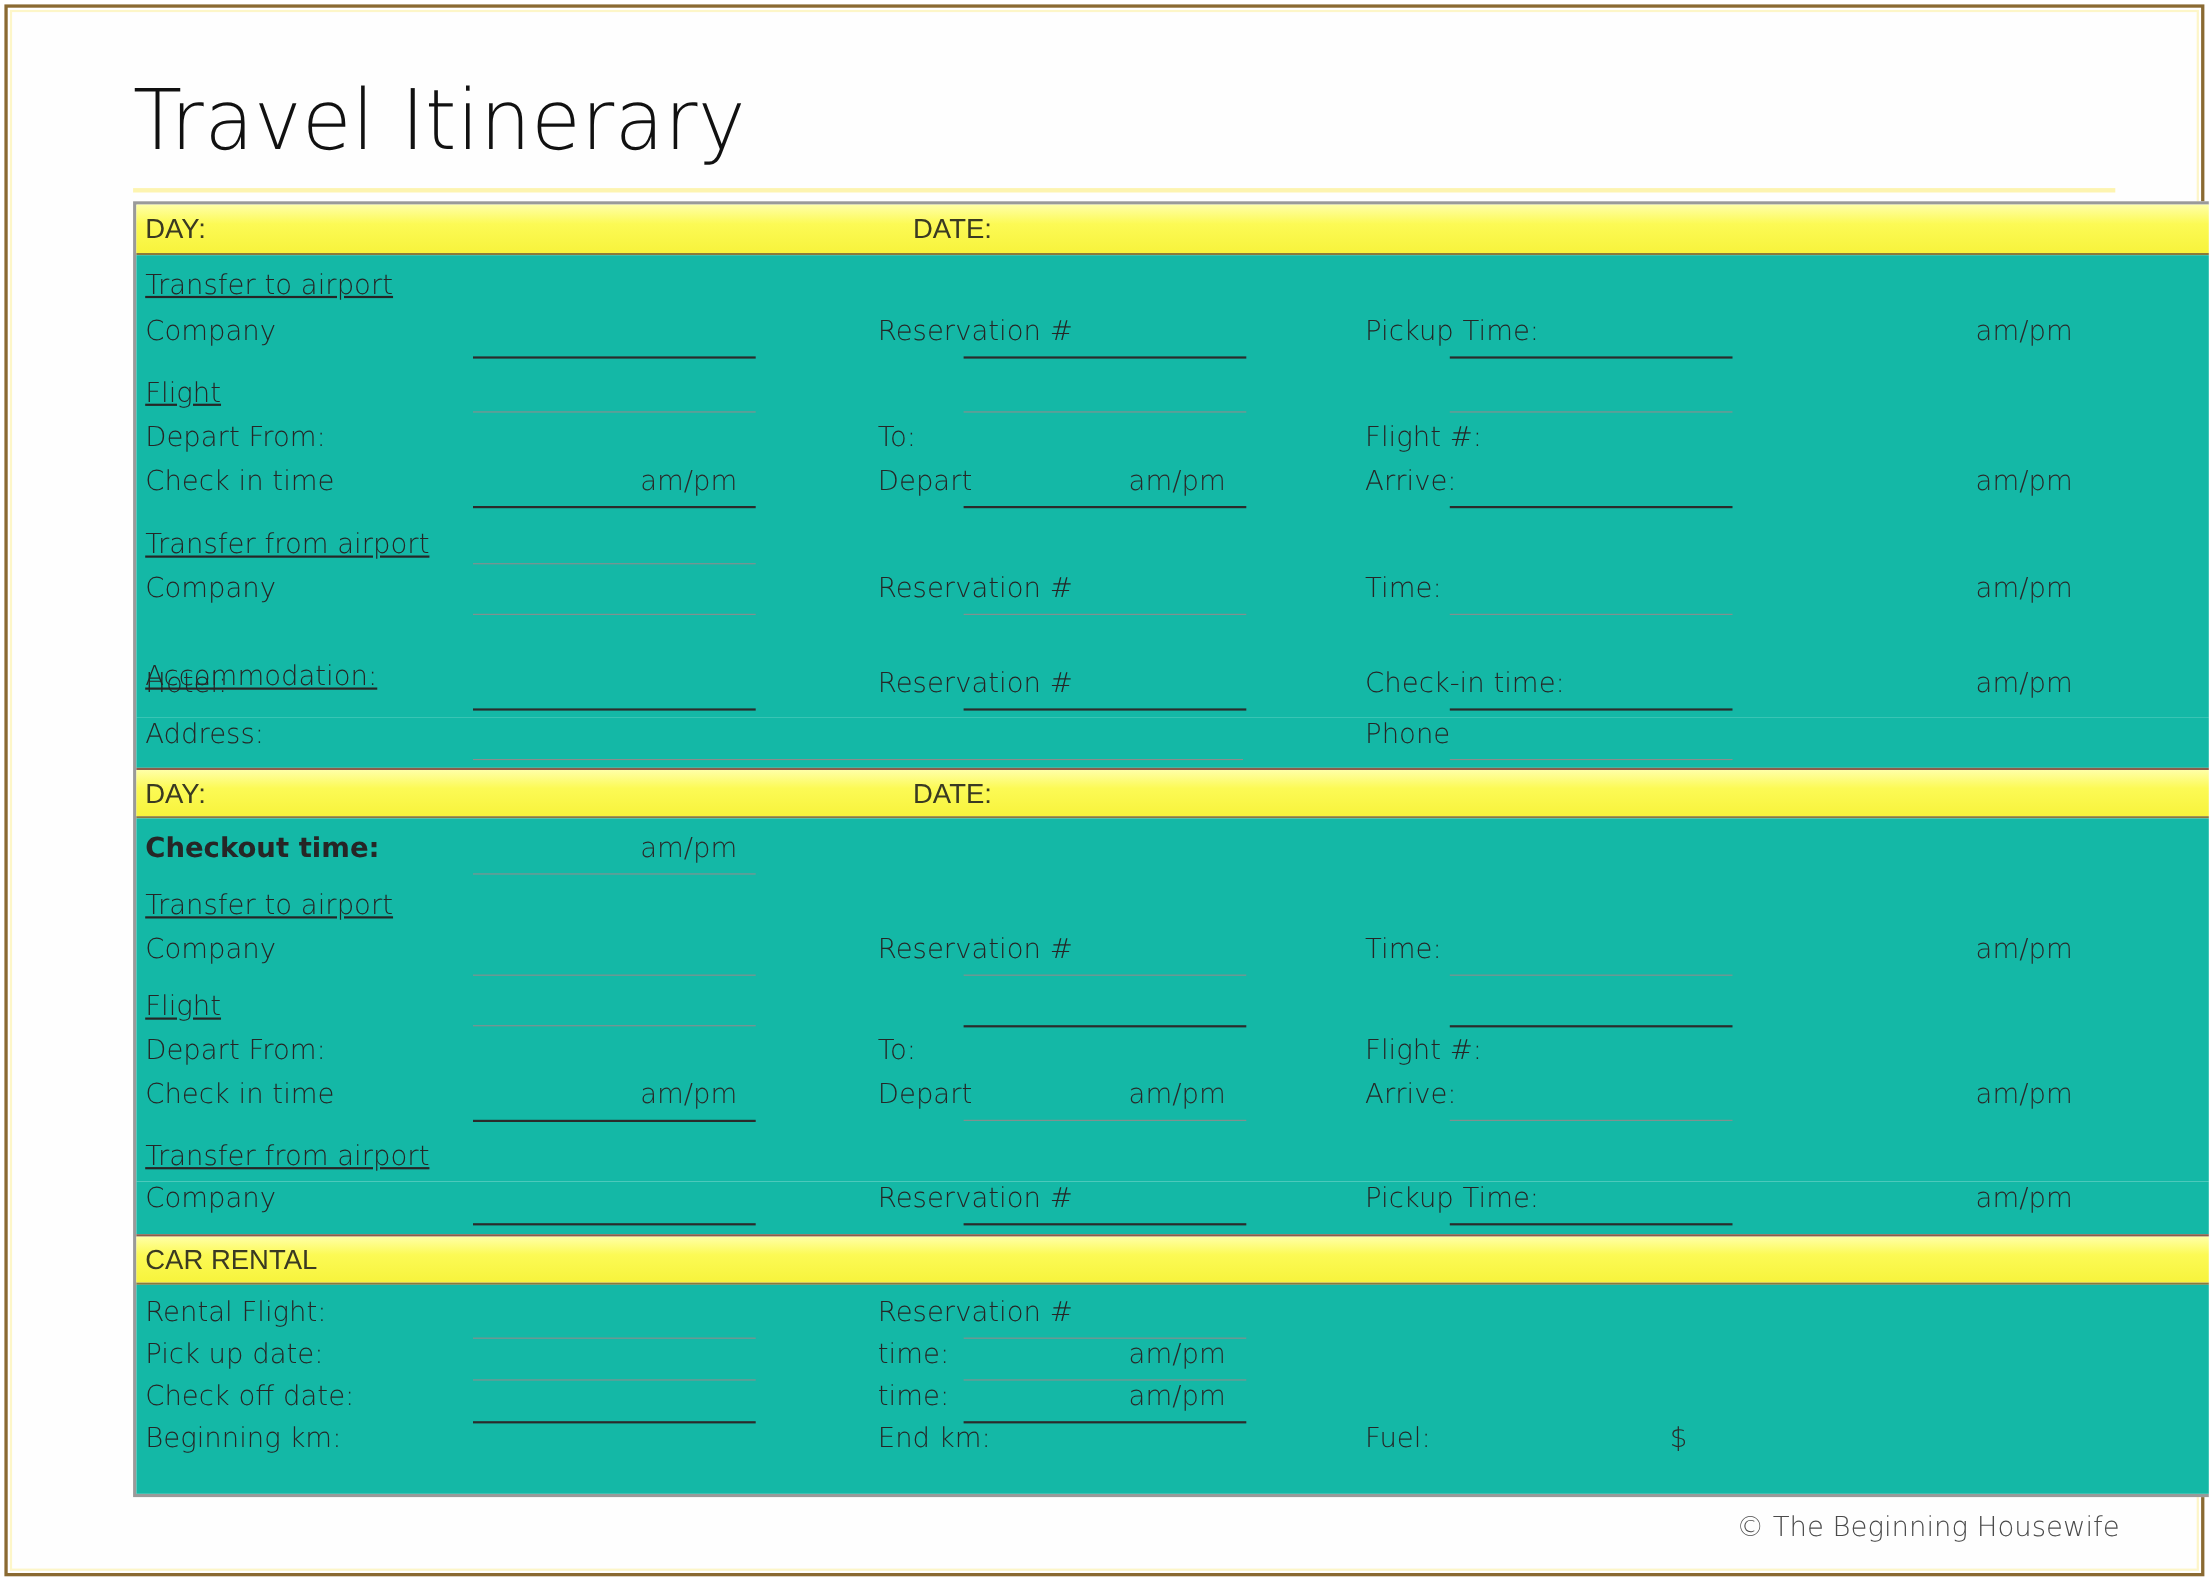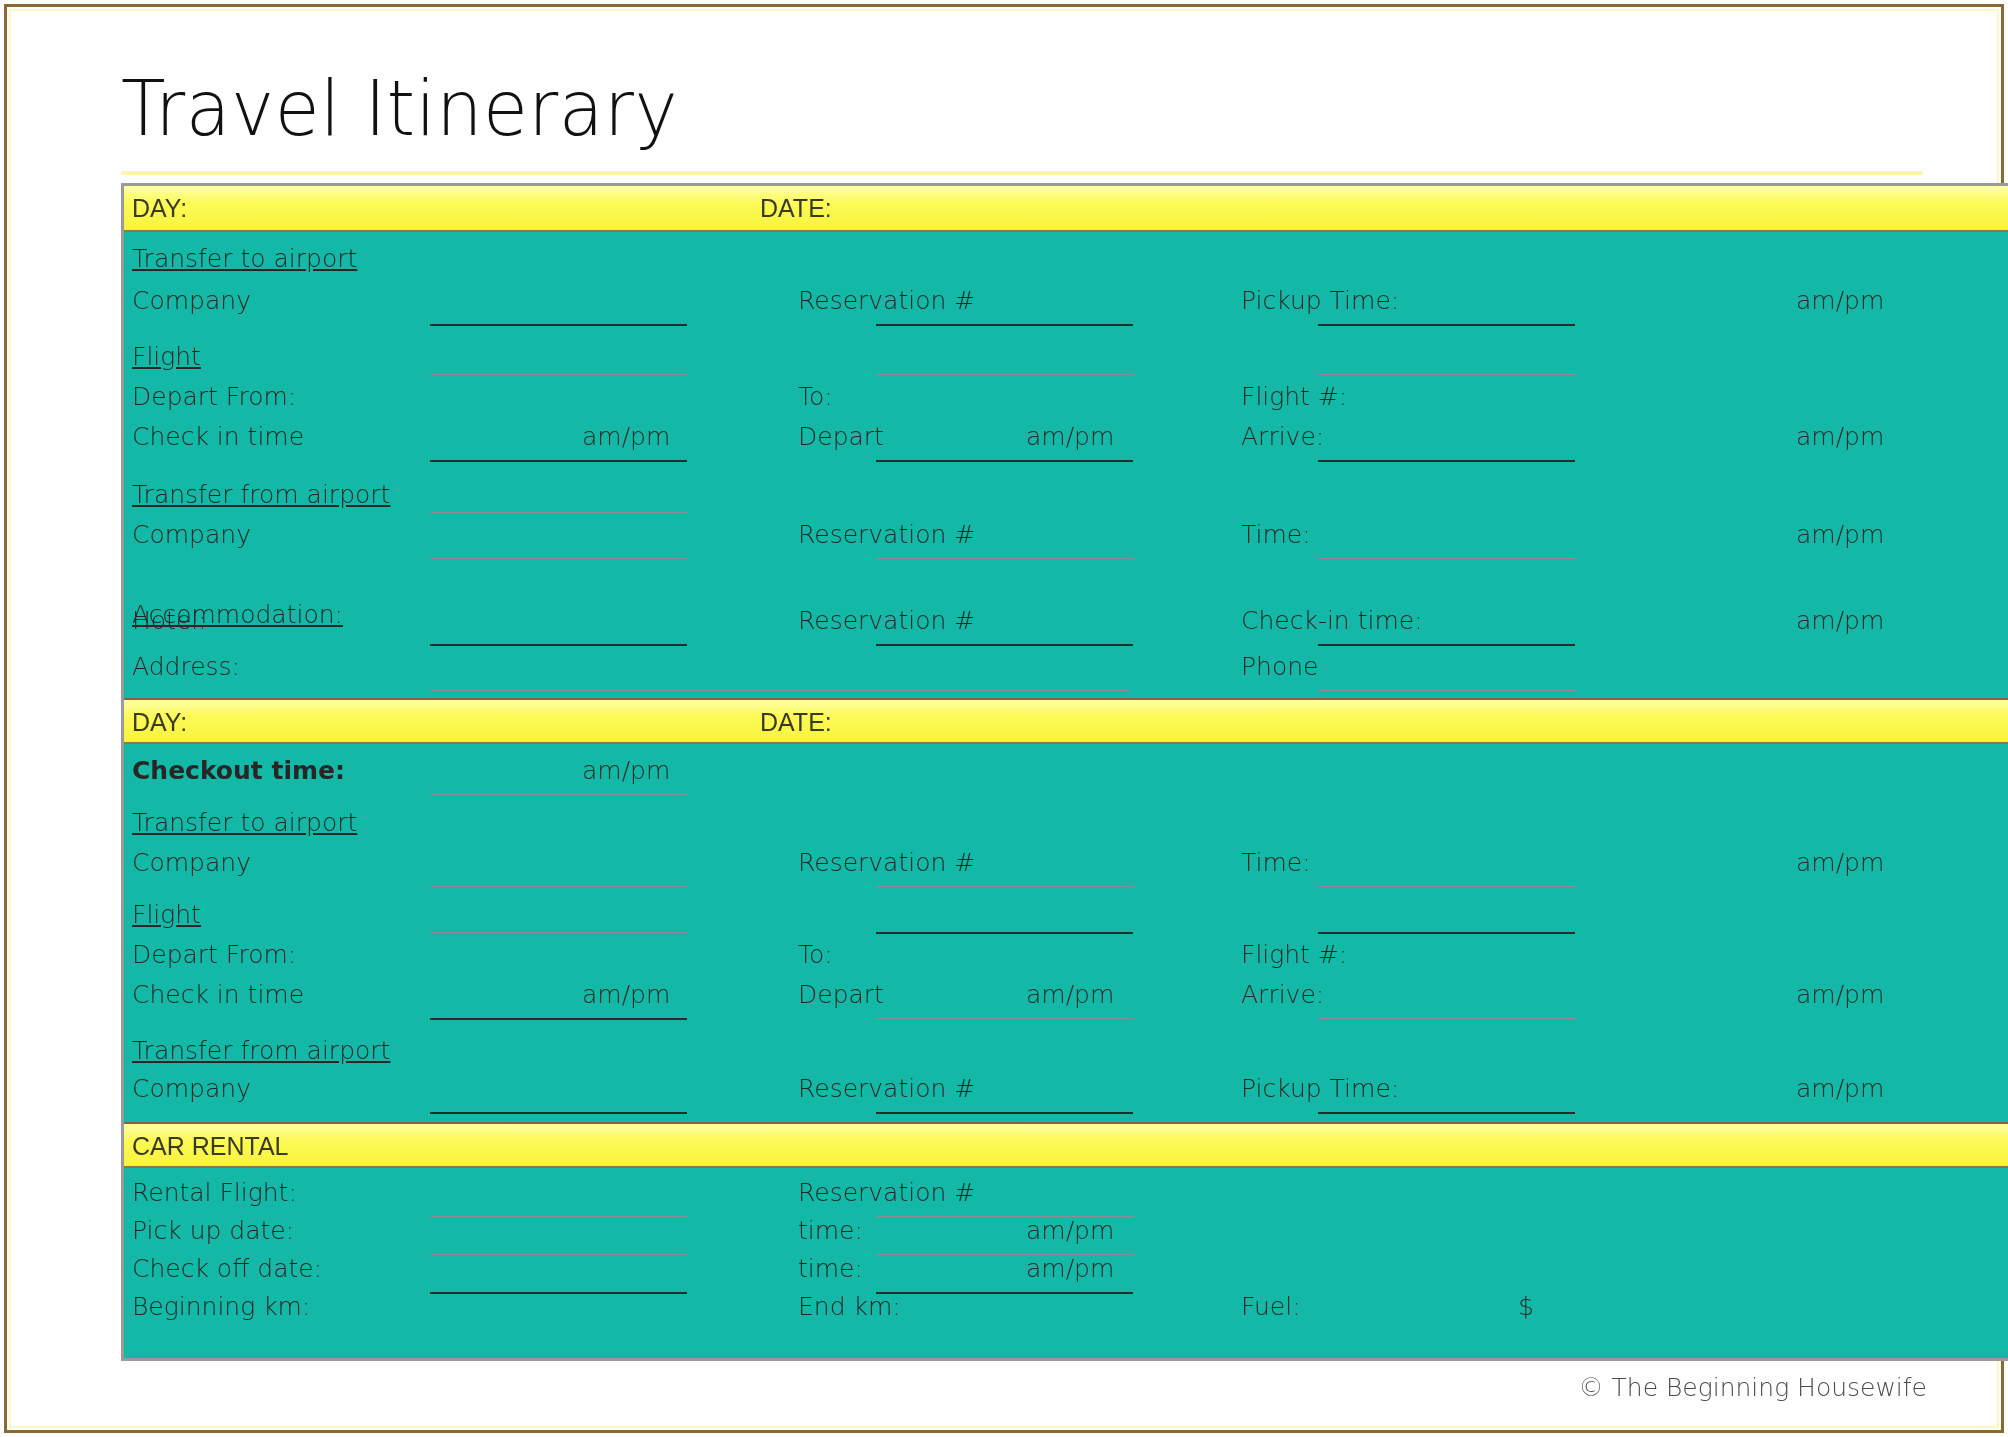--- a/index.html
+++ b/index.html
@@ -73,21 +73,21 @@
     position: relative;
   }
   .band.first { border-top: none; }
   .band .cell-label {
     font-size: 25px;
     color: #3a3a22;
     position: absolute;
     top: 8px;
   }
   .band .col-a { left: 8px; }
-  .band .col-b { left: 636px; }
+  .band .col-b { left: 706px; }
 
   
   .sect {
     position: relative;
     background: #14b8a6;
   }
 
   
   .c1 { position: absolute; left: 8px; }
   .c2 { position: absolute; left: 674px; }

